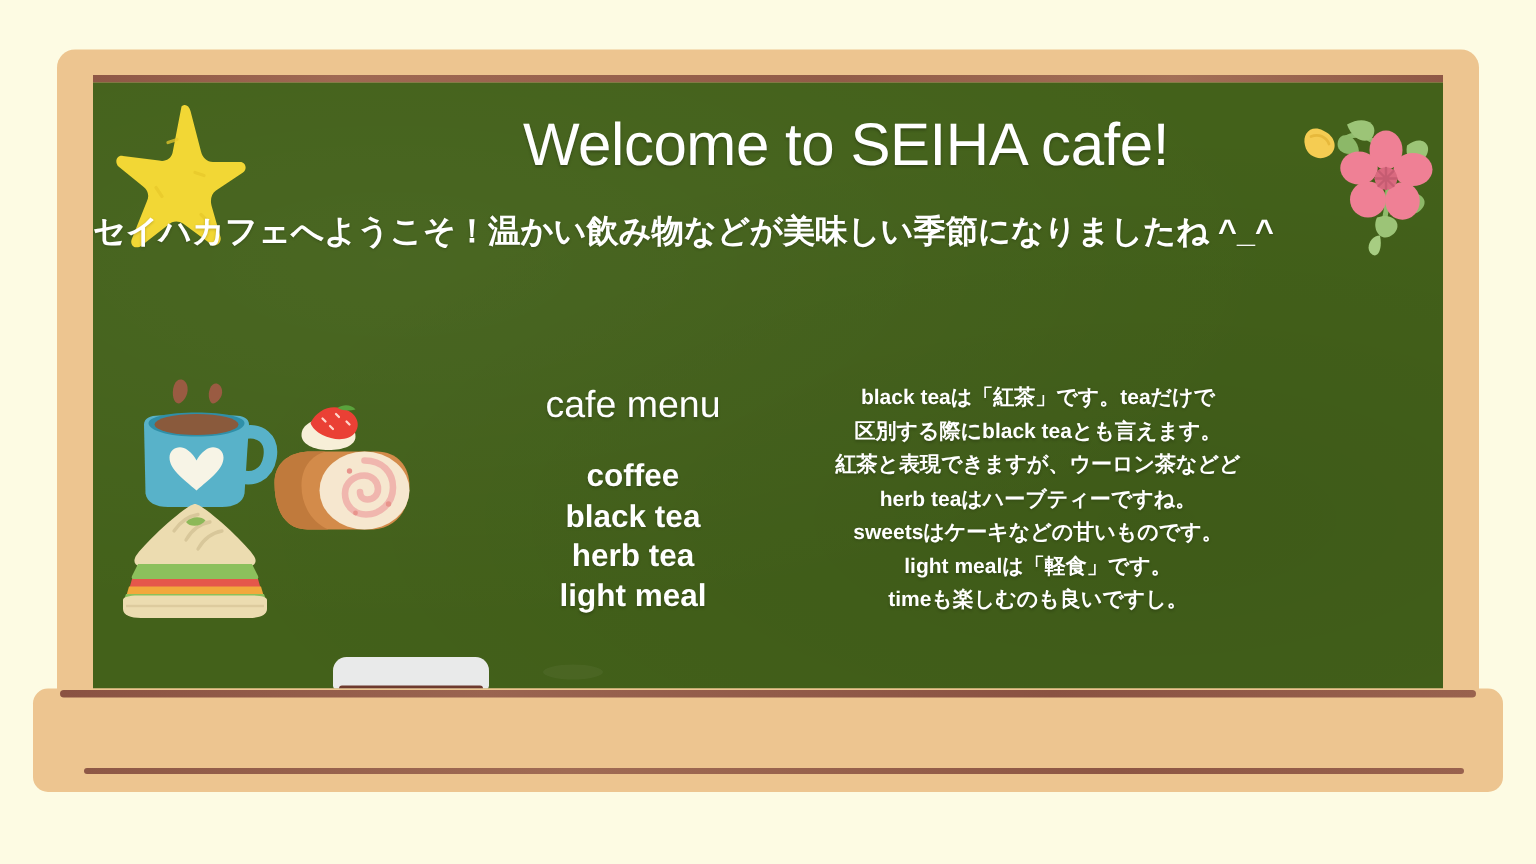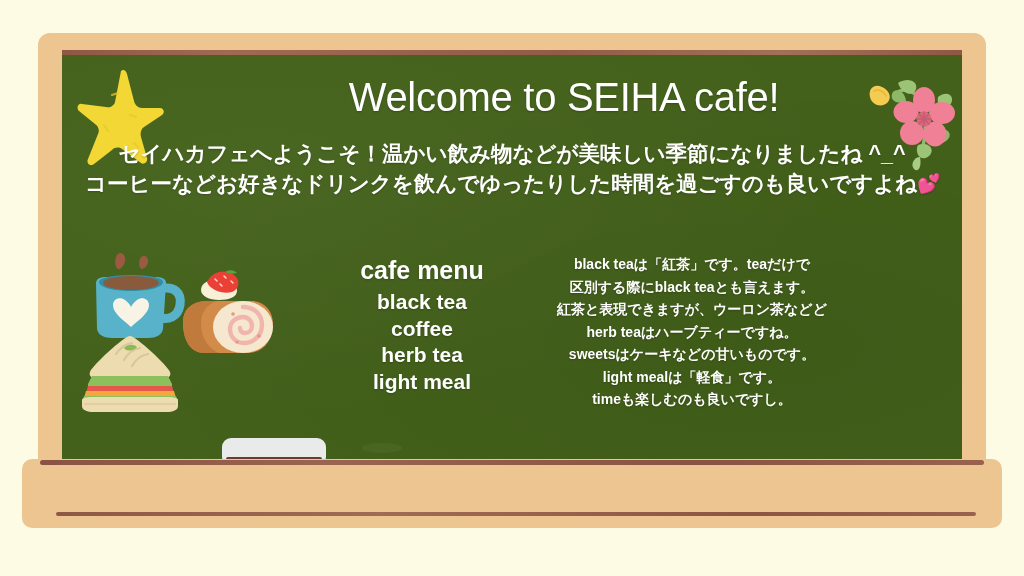--- a/index.html
+++ b/index.html
@@ -96,21 +96,21 @@
     font-weight: 400;
     letter-spacing: -0.3px;
     text-shadow: 0 1px 2px rgba(0,0,0,0.25);
   }
 
   .intro {
     position: absolute;
     left: 0;
     top: 84px;
     width: 900px;
-    text-align: center;
+    text-align: left;
     color: #ffffff;
     font-size: 21.5px;
     font-weight: 700;
     line-height: 30px;
     text-shadow: 0 1px 2px rgba(0,0,0,0.22);
   }
   .intro .line { white-space: nowrap; }
   .hearts {
     color: #e0293f;
     font-size: 19px;
@@ -122,23 +122,23 @@
     position: absolute;
     left: 240px;
     top: 200px;
     width: 240px;
     text-align: center;
     color: #ffffff;
     text-shadow: 0 1px 2px rgba(0,0,0,0.22);
   }
   .menu-col .menu-heading {
     font-size: 25px;
-    font-weight: 700;
+    font-weight: 400;
     line-height: 30px;
-    margin-bottom: 4px;
+    margin-bottom: 20px;
   }
   .menu-col .menu-item {
     font-size: 21px;
     font-weight: 700;
     line-height: 26.5px;
   }
 
   .notes-col {
     position: absolute;
     left: 420px;
@@ -241,21 +241,20 @@
           <circle cx="0" cy="0" r="7.5" fill="#d9697f"></circle>
           <path d="M0 -7 L0 7 M-7 0 L7 0 M-5 -5 L5 5 M5 -5 L-5 5" stroke="#c65c72" stroke-width="1.6" stroke-linecap="round"></path>
         </g>
       </svg>
     </div>
 
     <div class="title">Welcome to SEIHA cafe!</div>
 
     <div class="intro">
       <div class="line">セイハカフェへようこそ！温かい飲み物などが美味しい季節になりましたね ^_^</div>
-      <div class="line"><span>コーヒーなどお好きなドリンクを飲んでゆったりした時間を過ごすのも良いですよね</span><span class="hearts">💕</span></div>
     </div>
 
     <div class="deco mug">
       <svg width="118" height="100" viewBox="0 0 118 100" aria-hidden="true">
         <path d="M34 10 C36 4 42 5 43 11 C44 17 39 22 37 22 C34 22 32 16 34 10 Z" fill="#9a5b42"></path>
         <path d="M58 12 C60 7 65 8 66 13 C67 18 62 22 60 22 C58 22 56 17 58 12 Z" fill="#9a5b42"></path>
         <path d="M78 42 C92 38 100 46 98 58 C96 70 86 74 76 70" stroke="#58b2c9" stroke-width="9" fill="none" stroke-linecap="round"></path>
         <path d="M14 36 C14 32 18 30 24 30 L74 30 C80 30 84 32 84 36 L81 82 C80 88 74 91 66 91 L30 91 C22 91 16 88 15 82 Z" fill="#58b2c9"></path>
         <path d="M17 35 C17 40 30 44 49 44 C68 44 81 40 81 35 C81 31 68 28 49 28 C30 28 17 31 17 35 Z" fill="#2f8fa8"></path>
         <ellipse cx="49" cy="36" rx="28" ry="7" fill="#8a5a3c"></ellipse>
@@ -288,22 +287,22 @@
         <path d="M14 56 L98 56 L100 63 L12 63 Z" fill="#e5574b"></path>
         <path d="M12 61 L100 61 L102 68 L10 68 Z" fill="#f2a83c"></path>
         <path d="M10 66 L102 66 L104 72 L8 72 Z" fill="#8cc05c"></path>
         <path d="M8 70 C8 68 12 67 18 67 L94 67 C100 67 104 68 104 70 L104 76 C104 80 99 82 92 82 L20 82 C13 82 8 80 8 76 Z" fill="#ecdcb0"></path>
         <path d="M10 74 L102 74" stroke="#ddcb9e" stroke-width="1.6"></path>
       </svg>
     </div>
 
     <div class="menu-col">
       <div class="menu-heading">cafe menu</div>
+      <div class="menu-item">coffee</div>
       <div class="menu-item">black tea</div>
-      <div class="menu-item">coffee</div>
       <div class="menu-item">herb tea</div>
       <div class="menu-item">light meal</div>
     </div>
 
     <div class="notes-col">
       <div class="note-line">black teaは「紅茶」です。teaだけで</div>
       <div class="note-line">区別する際にblack teaとも言えます。</div>
       <div class="note-line">紅茶と表現できますが、ウーロン茶などど</div>
       <div class="note-line">herb teaはハーブティーですね。</div>
       <div class="note-line">sweetsはケーキなどの甘いものです。</div>

